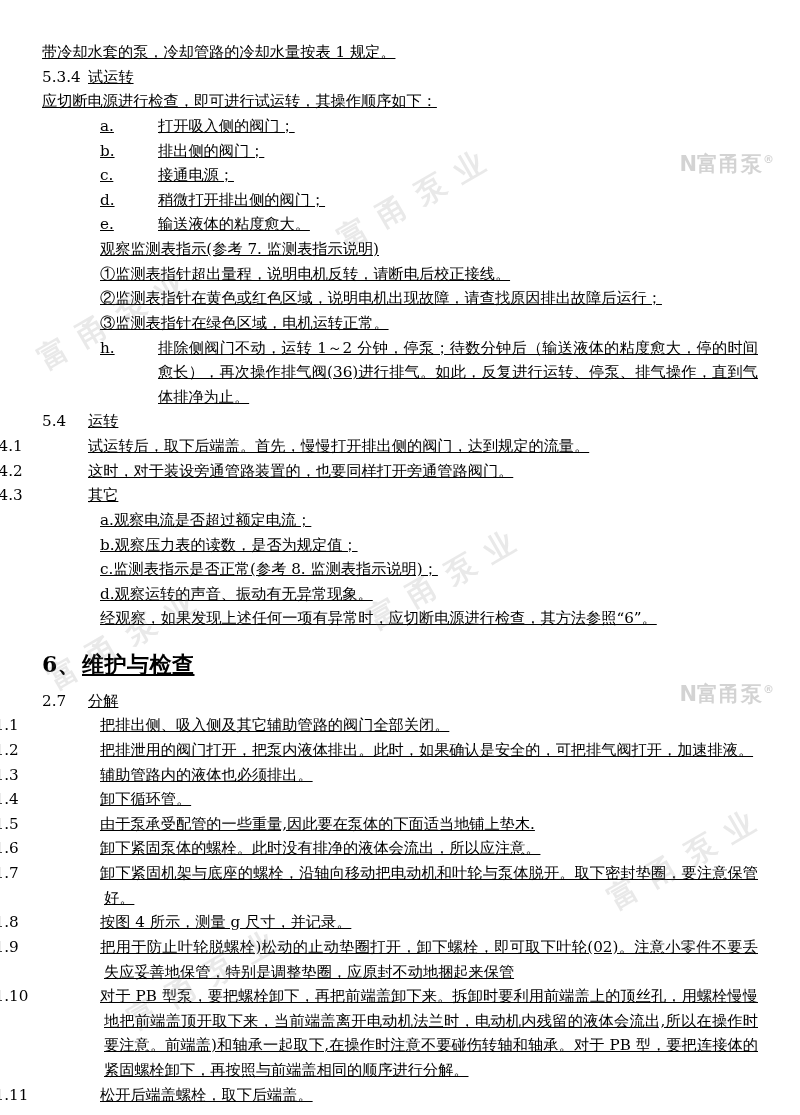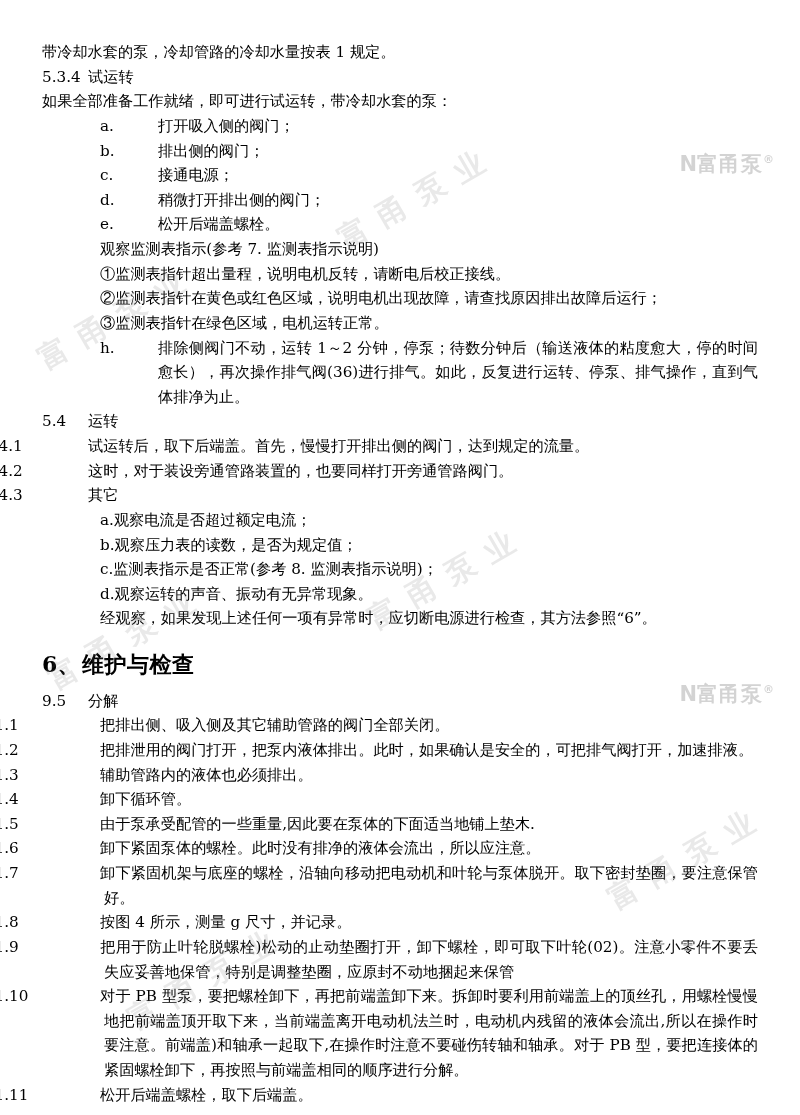--- a/index.html
+++ b/index.html
@@ -20,20 +20,21 @@
     top: 0; left: 0;
     width: 800px;
     height: 1115px;
     padding: 40px 42px 0 42px;
     box-sizing: border-box;
   }
   .doc {
     font-size: 15.2px;
     line-height: 1.62;
     text-align: justify;
+    text-decoration: underline;
   }
   .para {
     margin: 0;
     padding: 0;
   }
   
   .letter-list {
     margin: 0;
     padding: 0;
     list-style: none;
@@ -133,42 +134,42 @@
   </div>
 
   <div class="doc">
 
     <p class="para">带冷却水套的泵，冷却管路的冷却水量按表 1 规定。</p>
 
     <p class="para">
       <span class="head-num">5.3.4</span><span>试运转</span>
     </p>
 
-    <p class="para">如果全部准备工作就绪，即可进行试运转，带冷却水套的泵：</p>
+    <p class="para">应切断电源进行检查，即可进行试运转，其操作顺序如下：</p>
 
     <div class="letter-list">
       <div class="letter-item">
         <span class="mark">a.</span>
         <span class="txt">打开吸入侧的阀门；</span>
       </div>
       <div class="letter-item">
         <span class="mark">b.</span>
         <span class="txt">排出侧的阀门；</span>
       </div>
       <div class="letter-item">
         <span class="mark">c.</span>
         <span class="txt">接通电源；</span>
       </div>
       <div class="letter-item">
         <span class="mark">d.</span>
         <span class="txt">稍微打开排出侧的阀门；</span>
       </div>
       <div class="letter-item">
         <span class="mark">e.</span>
-        <span class="txt">松开后端盖螺栓。</span>
+        <span class="txt">输送液体的粘度愈大。</span>
       </div>
     </div>
 
     <p class="para sub-indent">观察监测表指示(参考 7. 监测表指示说明)</p>
     <p class="para sub-indent">①监测表指针超出量程，说明电机反转，请断电后校正接线。</p>
     <p class="para sub-indent">②监测表指针在黄色或红色区域，说明电机出现故障，请查找原因排出故障后运行；</p>
     <p class="para sub-indent">③监测表指针在绿色区域，电机运转正常。</p>
 
     <div class="letter-item" style="align-items:flex-start;">
       <span class="mark">h.</span>
@@ -193,21 +194,21 @@
     <p class="para sub-indent2">b.观察压力表的读数，是否为规定值；</p>
     <p class="para sub-indent2">c.监测表指示是否正常(参考 8. 监测表指示说明)；</p>
     <p class="para sub-indent2">d.观察运转的声音、振动有无异常现象。</p>
     <p class="para sub-indent2">经观察，如果发现上述任何一项有异常时，应切断电源进行检查，其方法参照“6”。</p>
 
     <p class="section-title">
       <span class="sec-no">6、</span><span>维护与检查</span>
     </p>
 
     <p class="para">
-      <span class="head-num">9.5</span><span>分解</span>
+      <span class="head-num">2.7</span><span>分解</span>
     </p>
 
     <p class="para hanging-block2">
       <span class="head-num-wide">6.1.1</span><span>把排出侧、吸入侧及其它辅助管路的阀门全部关闭。</span>
     </p>
     <p class="para hanging-block2">
       <span class="head-num-wide">6.1.2</span><span>把排泄用的阀门打开，把泵内液体排出。此时，如果确认是安全的，可把排气阀打开，加速排液。</span>
     </p>
     <p class="para hanging-block2">
       <span class="head-num-wide">6.1.3</span><span>辅助管路内的液体也必须排出。</span>

